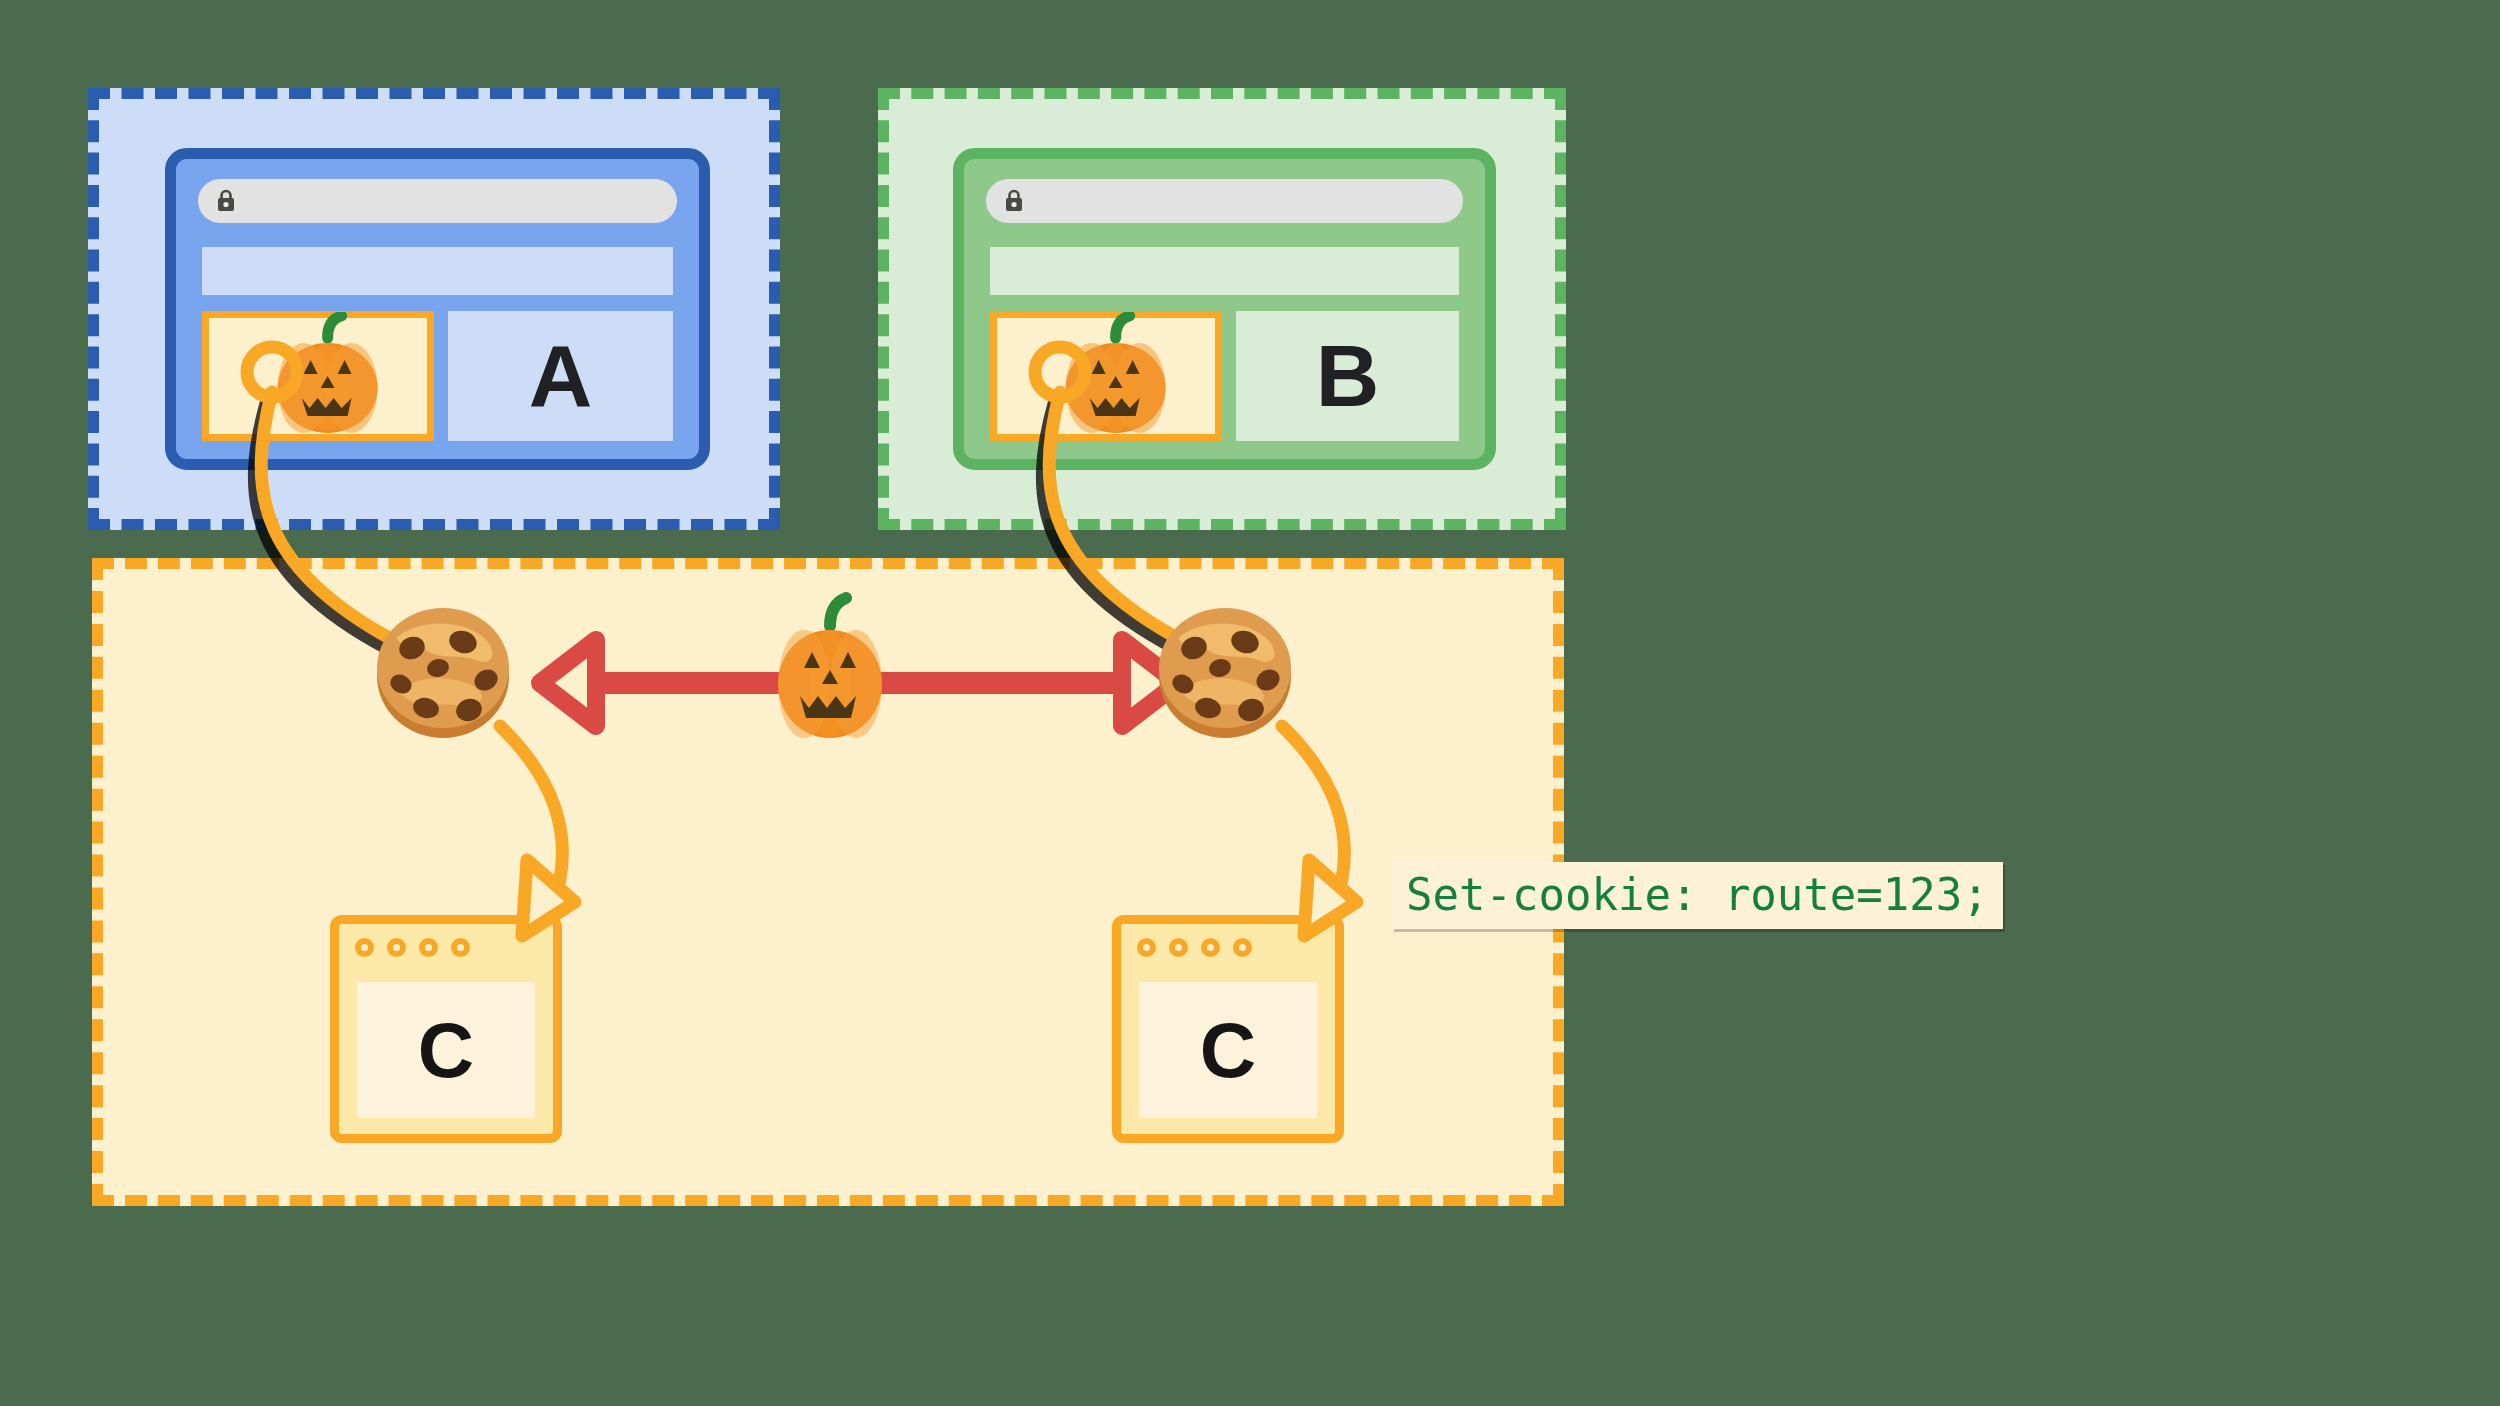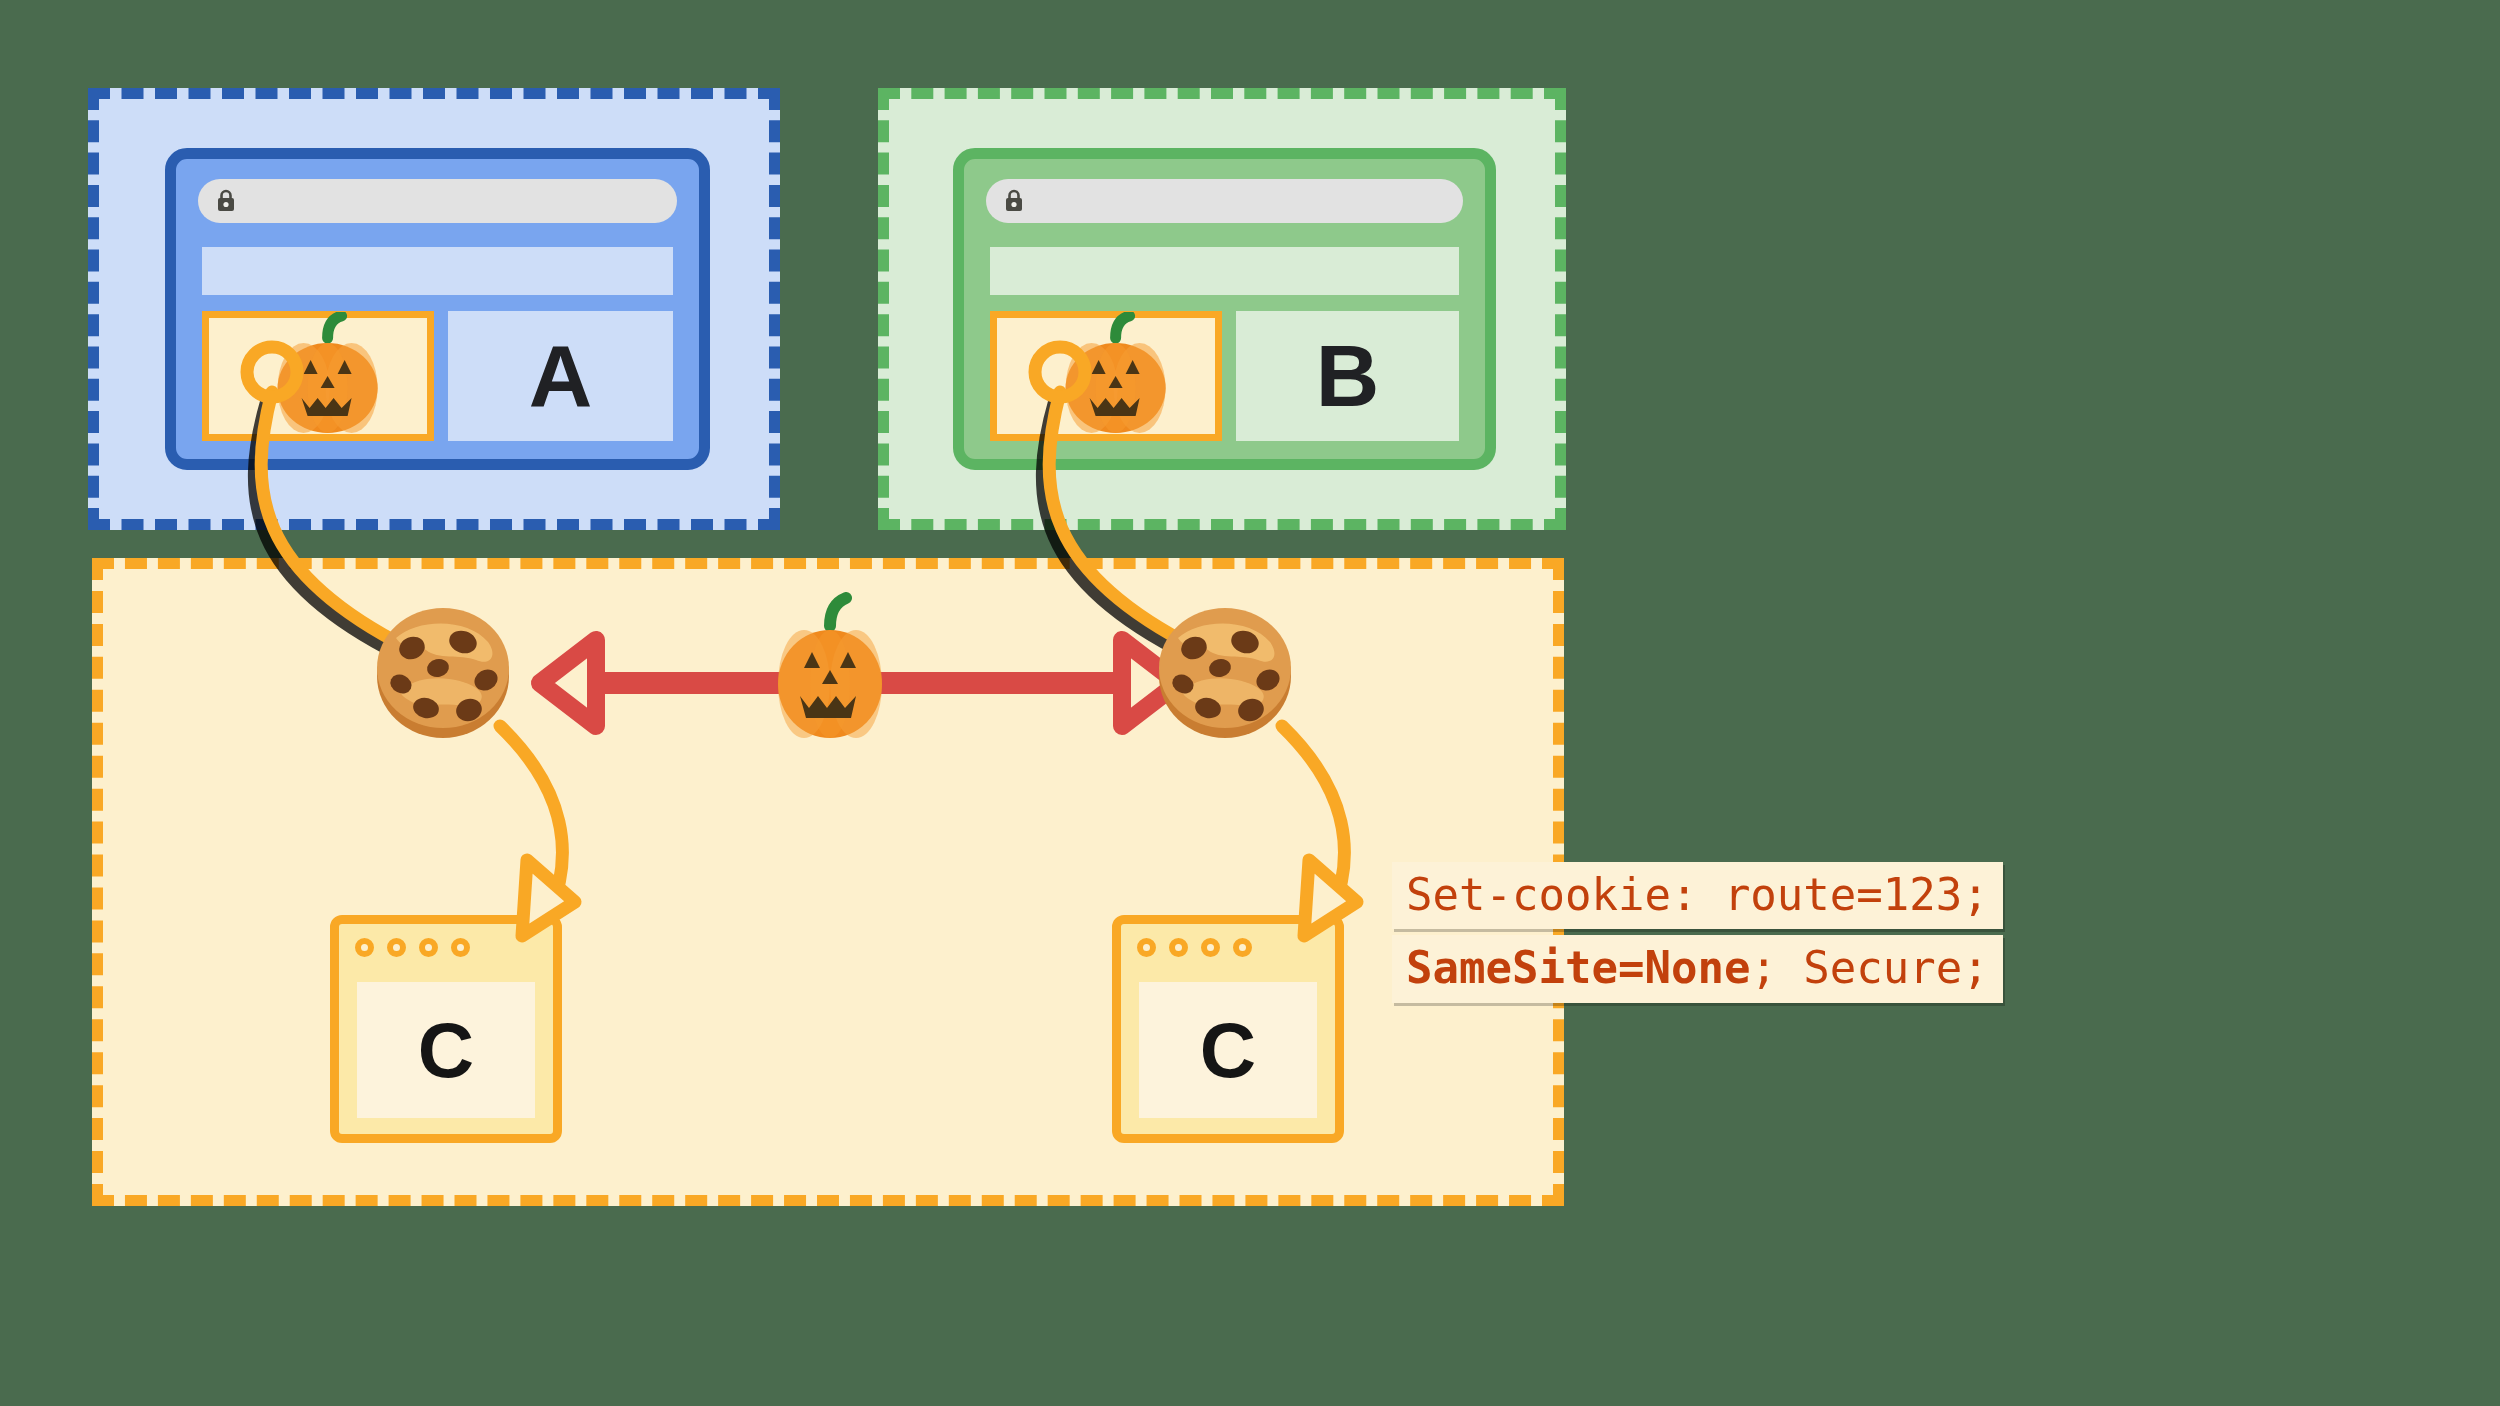--- a/index.html
+++ b/index.html
@@ -153,21 +153,21 @@
     flex-direction: column;
     gap: 6px;
   }
   .code-line {
     background: #fdf2d7;
     box-shadow: 2px 3px 0 rgba(0,0,0,0.22);
     padding: 8px 14px 10px 14px;
     font-family: "DejaVu Sans Mono", monospace;
     font-size: 44px;
     line-height: 1.12;
-    color: #c2410c;
+    color: #15803d;
     white-space: pre;
   }
   .code-line b { font-weight: 700; }
   
   .layer {
     position: absolute;
     left: 0; top: 0;
     width: 2500px; height: 1406px;
     pointer-events: none;
   }
@@ -317,16 +317,15 @@
     <ellipse cx="96" cy="92" rx="26" ry="54" fill="#f5a03a" opacity="0.5"></ellipse>
     <ellipse cx="70" cy="92" rx="20" ry="54" fill="#f79a2c" opacity="0.45"></ellipse>
     <path d="M44 76 L60 76 L52 60 Z" fill="#4a3515"></path>
     <path d="M96 76 L80 76 L88 60 Z" fill="#4a3515"></path>
     <path d="M62 92 L78 92 L70 78 Z" fill="#4a3515"></path>
     <path d="M40 104 L49 116 L58 104 L67 116 L76 104 L85 116 L96 104 L91 126 L46 126 Z" fill="#4a3515"></path>
   </svg>
 
   <div class="code-callout">
     <div class="code-line">Set-cookie: route=123;</div>
-    <div class="code-line"><b>SameSite=None</b><span>; Secure;</span></div>
   </div>
 
 </div>
 
 </body></html>

